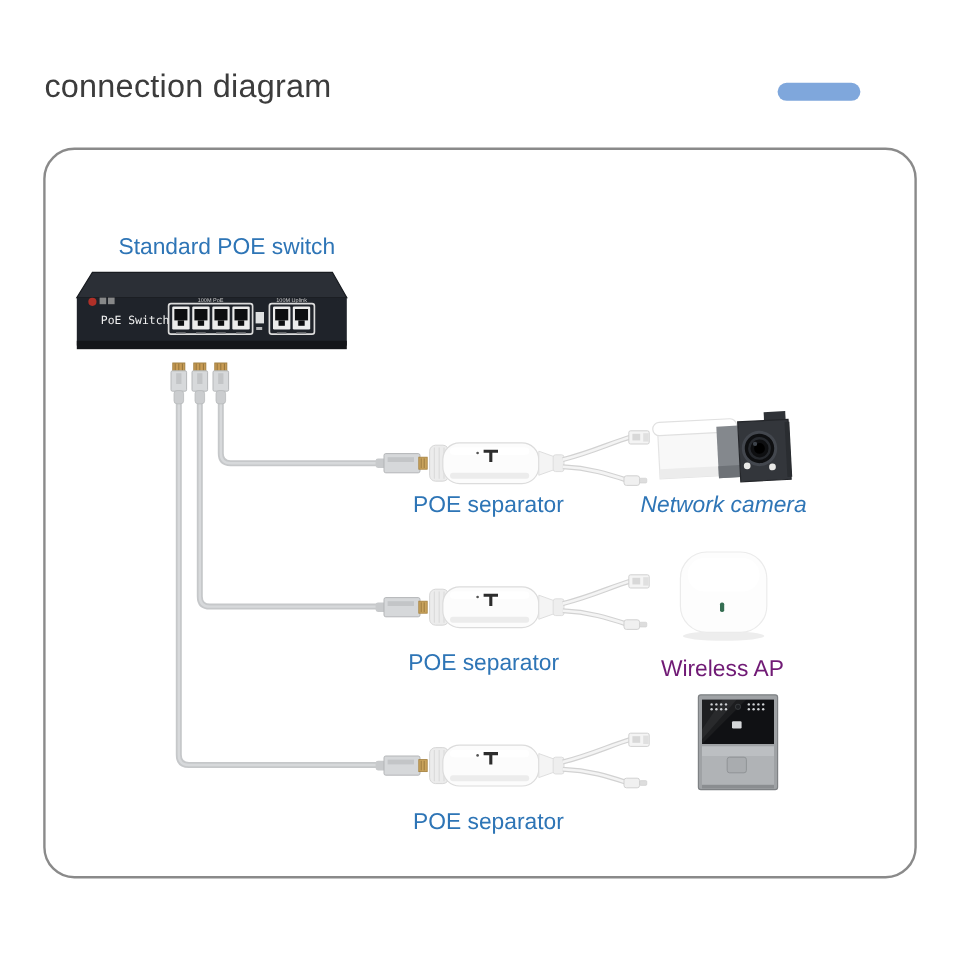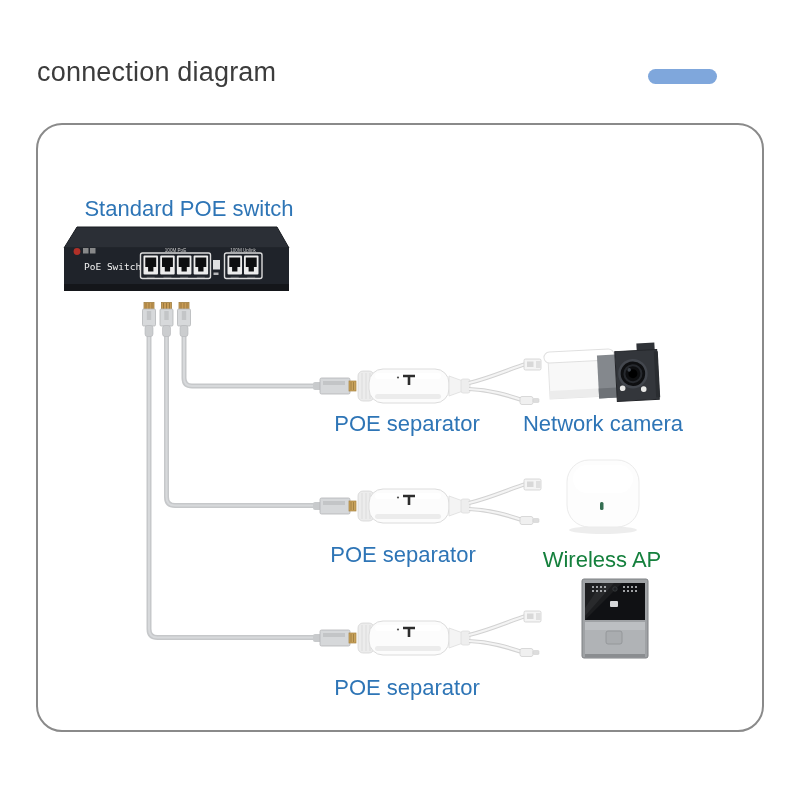--- a/index.html
+++ b/index.html
@@ -2,21 +2,21 @@
 <html><head>
 <meta charset="utf-8">
 <style>
   html,body{margin:0;padding:0;background:#ffffff;}
   #stage{position:relative;width:800px;height:800px;background:#ffffff;overflow:hidden;
          font-family:"Liberation Sans",sans-serif;}
   .abs{position:absolute;}
   #page-title{left:37px;top:57px;font-size:27px;color:#3c3c3c;letter-spacing:0.2px;}
   #pill{left:648px;top:69px;width:69px;height:15px;border-radius:8px;background:#7fa7dc;}
   #panel{left:36px;top:123px;width:724px;height:605px;border:2px solid #8a8a8a;border-radius:26px;background:#fff;}
-  .blue-label{color:#2e75b6;font-size:22px;white-space:nowrap;transform:translateX(-50%);}
+  .blue-label{color:#2e75b6;font-size:19px;white-space:nowrap;transform:translateX(-50%);}
   svg{display:block;}
   .port-label{font-size:4.6px;fill:#c9c9c9;text-anchor:middle;font-family:"Liberation Sans",sans-serif;}
   .brand-text{font-size:9.5px;fill:#f2f2f2;font-family:"DejaVu Sans Mono",monospace;}
 </style>
 </head>
 <body>
 
 <div id="stage">
 
   <div class="abs" id="page-title">connection diagram</div>
@@ -212,20 +212,20 @@
     </g>
     <circle cx="43" cy="15" r="2.2" fill="#1d1f22" stroke="#3a3d40" stroke-width="0.8"></circle>
     <rect x="38" y="27" width="8" height="6" rx="1" fill="#d5d7d9"></rect>
     <rect x="13" y="48" width="60" height="34" fill="#b0b3b6"></rect>
     <rect x="13" y="48" width="60" height="8" fill="#bcbfc2"></rect>
     <rect x="34" y="57" width="16" height="13" rx="2" fill="#a9acaf" stroke="#8f9295" stroke-width="0.8"></rect>
     <rect x="13" y="80" width="60" height="3" fill="#8a8d90"></rect>
   </svg>
 
   <div class="abs blue-label" style="left: 407px; top: 411px; color: rgb(46, 117, 182);">POE separator</div>
-  <div class="abs blue-label" style="left: 603px; top: 411px; color: rgb(46, 117, 182);">Network camera</div>
+  <div class="abs blue-label" style="left: 603px; top: 411px; color: rgb(46, 117, 182); font-style: italic;">Network camera</div>
 
   <div class="abs blue-label" style="left: 403px; top: 542px; color: rgb(46, 117, 182);">POE separator</div>
-  <div class="abs blue-label" style="left: 602px; top: 547px; color: #15803d; text-align: center;">Wireless AP</div>
+  <div class="abs blue-label" style="left: 602px; top: 547px; color: #701a75; text-align: center;">Wireless AP</div>
 
   <div class="abs blue-label" style="left: 407px; top: 675px; color: rgb(46, 117, 182);">POE separator</div>
 
 </div>
 
 </body></html>

